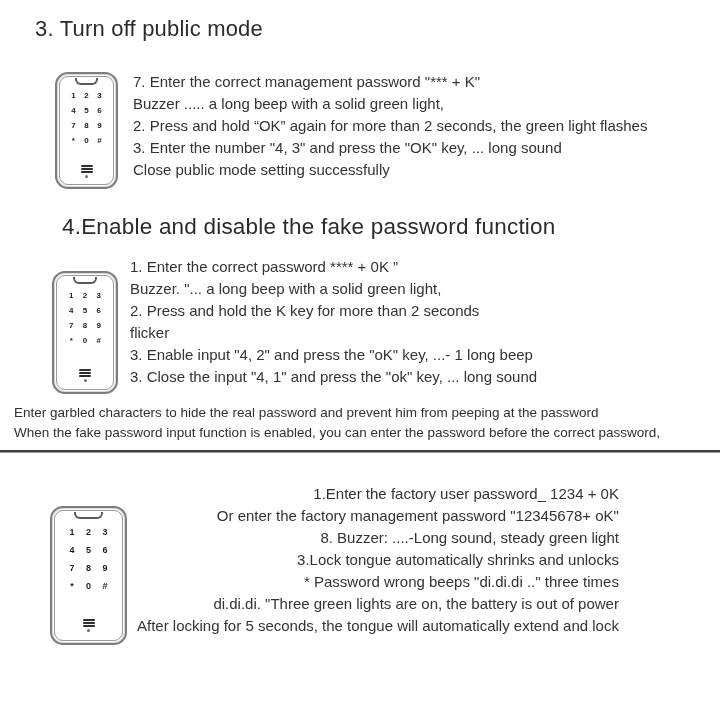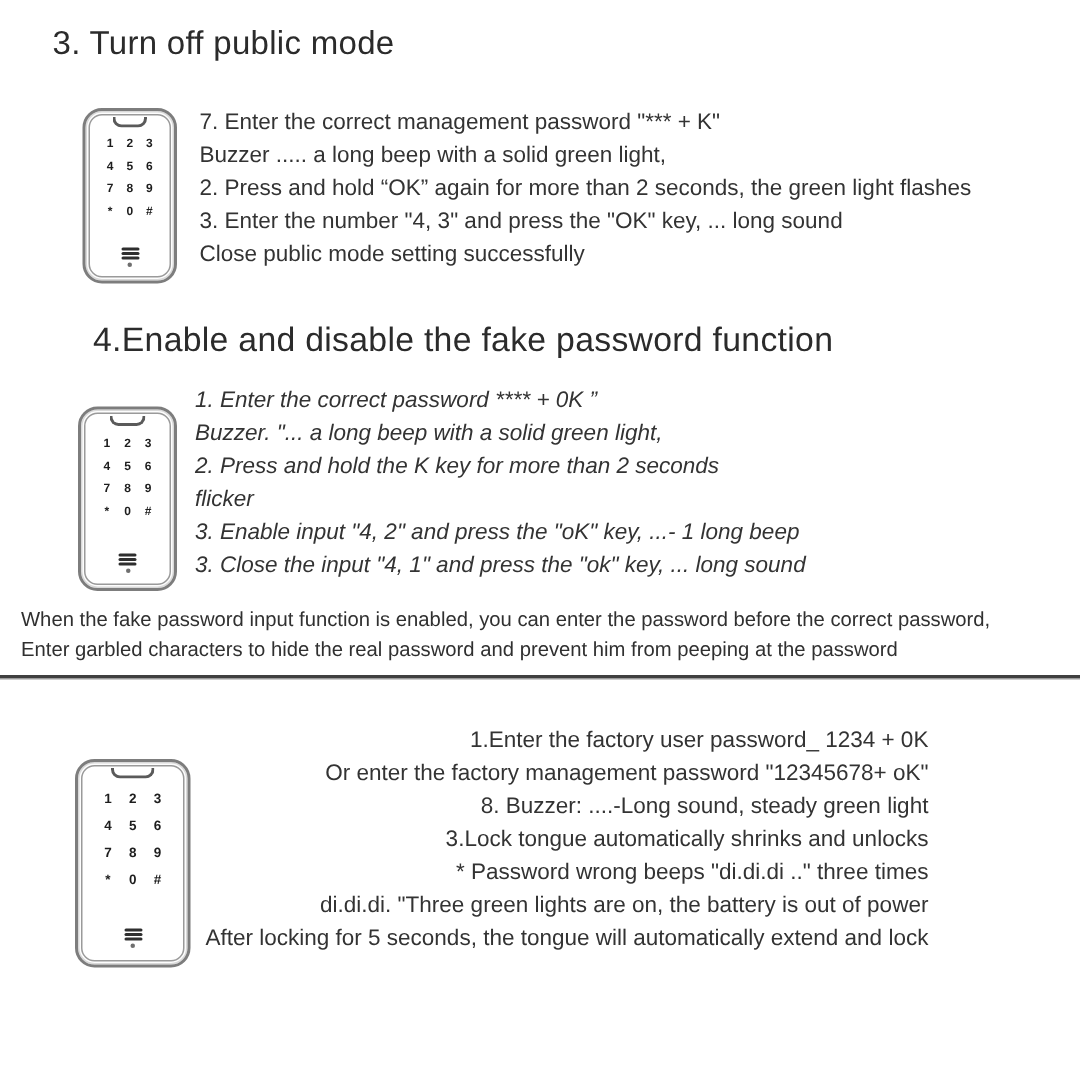--- a/index.html
+++ b/index.html
@@ -10,21 +10,21 @@
   }
   .abs{position:absolute;}
   .heading{
     font-size:22px;font-weight:400;color:#2b2b2b;
     letter-spacing:0.2px;white-space:nowrap;margin:0;
   }
   .h1{left:35px;top:16px;}
   .h2{left:37px;top:214px;font-size:22.5px;margin-left:25px;}
   .lines p{margin:0;font-size:15px;line-height:22px;color:#333;white-space:nowrap;}
   .txt3{left:133px;top:71px;}
-  .txt4{left:130px;top:256px;font-style:italic;}
+  .txt4{left:130px;top:256px;}
   .txt5{left:137px;top:483px;text-align:right;}
   .note{left:14px;top:403px;}
   .note p{margin:0;font-size:13.5px;line-height:20px;color:#303030;white-space:nowrap;}
   .sep{left:0;top:450px;width:720px;height:3px;
     border-top:2px solid #3f3f3f;border-bottom:1px solid #9a9a9a;box-sizing:border-box;}
   
   .keypad{
     border:2px solid #7d7d7d;border-radius:13px;background:#fdfdfd;
     box-sizing:border-box;padding:2px;
     box-shadow:0 0 0 1px #d9d9d9 inset;
@@ -124,22 +124,22 @@
   <div class="abs lines txt4">
     <p>1. Enter the correct password **** + 0K ”</p>
     <p>Buzzer. "... a long beep with a solid green light,</p>
     <p>2. Press and hold the K key for more than 2 seconds</p>
     <p>flicker</p>
     <p>3. Enable input "4, 2" and press the "oK" key, ...- 1 long beep</p>
     <p>3. Close the input "4, 1" and press the "ok" key, ... long sound</p>
   </div>
 
   <div class="abs note">
+    <p>Enter garbled characters to hide the real password and prevent him from peeping at the password</p>
     <p>When the fake password input function is enabled, you can enter the password before the correct password,</p>
-    <p>Enter garbled characters to hide the real password and prevent him from peeping at the password</p>
   </div>
 
   <div class="abs sep"></div>
 
   <div class="abs keypad kp3">
     <div class="kp-inner">
       <div class="notch"></div>
       <div class="keys">
           <span>1</span>
           <span>2</span>

